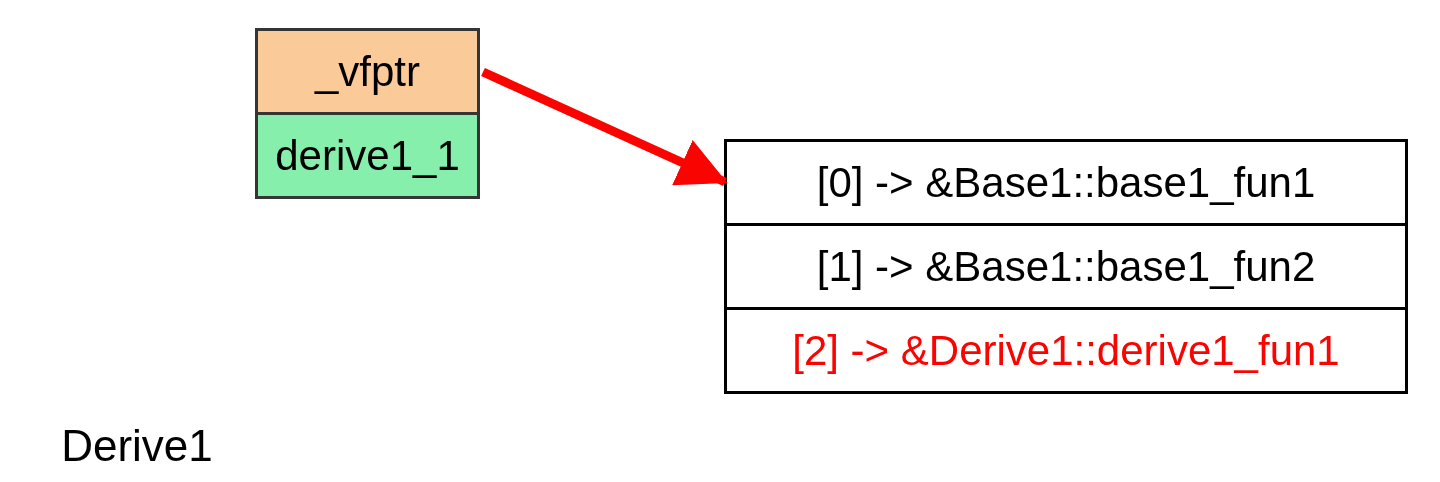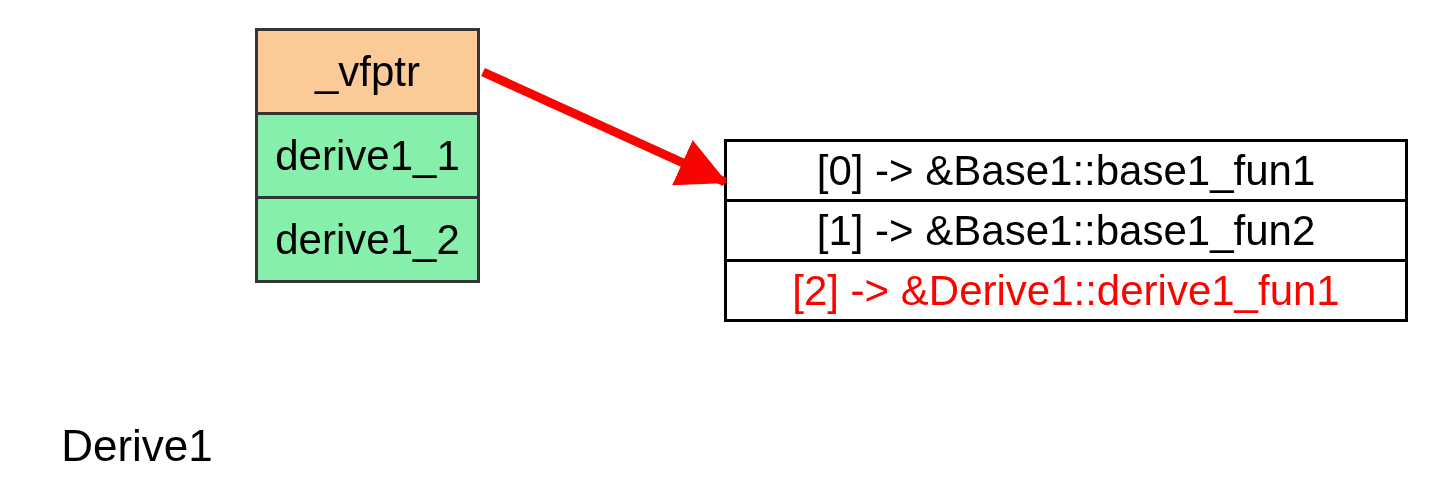--- a/index.html
+++ b/index.html
@@ -63,21 +63,21 @@
   
   .vtable {
     position: absolute;
     left: 724px;
     top: 139px;
     width: 684px;
   }
   .vtable-row {
     box-sizing: border-box;
     width: 684px;
-    height: 63px;
+    height: 87px;
     margin-top: -3px;
     border: 3px solid #000000;
     background: #ffffff;
     display: flex;
     align-items: center;
     justify-content: center;
     font-size: 42px;
     white-space: pre;
   }
   .vtable-row:first-child { margin-top: 0; }
@@ -101,21 +101,20 @@
   <div class="group-label" id="label-base">
   </div>
   <div class="group-label" id="label-derive">
     <div>Derive1</div>
     
   </div>
 
   <div class="mem-col">
     <div class="mem-cell fill-base">_vfptr</div>
     <div class="mem-cell fill-derive">derive1_1</div>
-    <div class="mem-cell fill-derive">derive1_2</div>
   </div>
 
 
   <div class="vtable">
     <div class="vtable-row row-black">[0] -&gt; &amp;Base1::base1_fun1</div>
     <div class="vtable-row row-black">[1] -&gt; &amp;Base1::base1_fun2</div>
     <div class="vtable-row row-red">[2] -&gt; &amp;Derive1::derive1_fun1</div>
   </div>
 
   <svg class="arrow-layer" width="1440" height="482" viewBox="0 0 1440 482">

